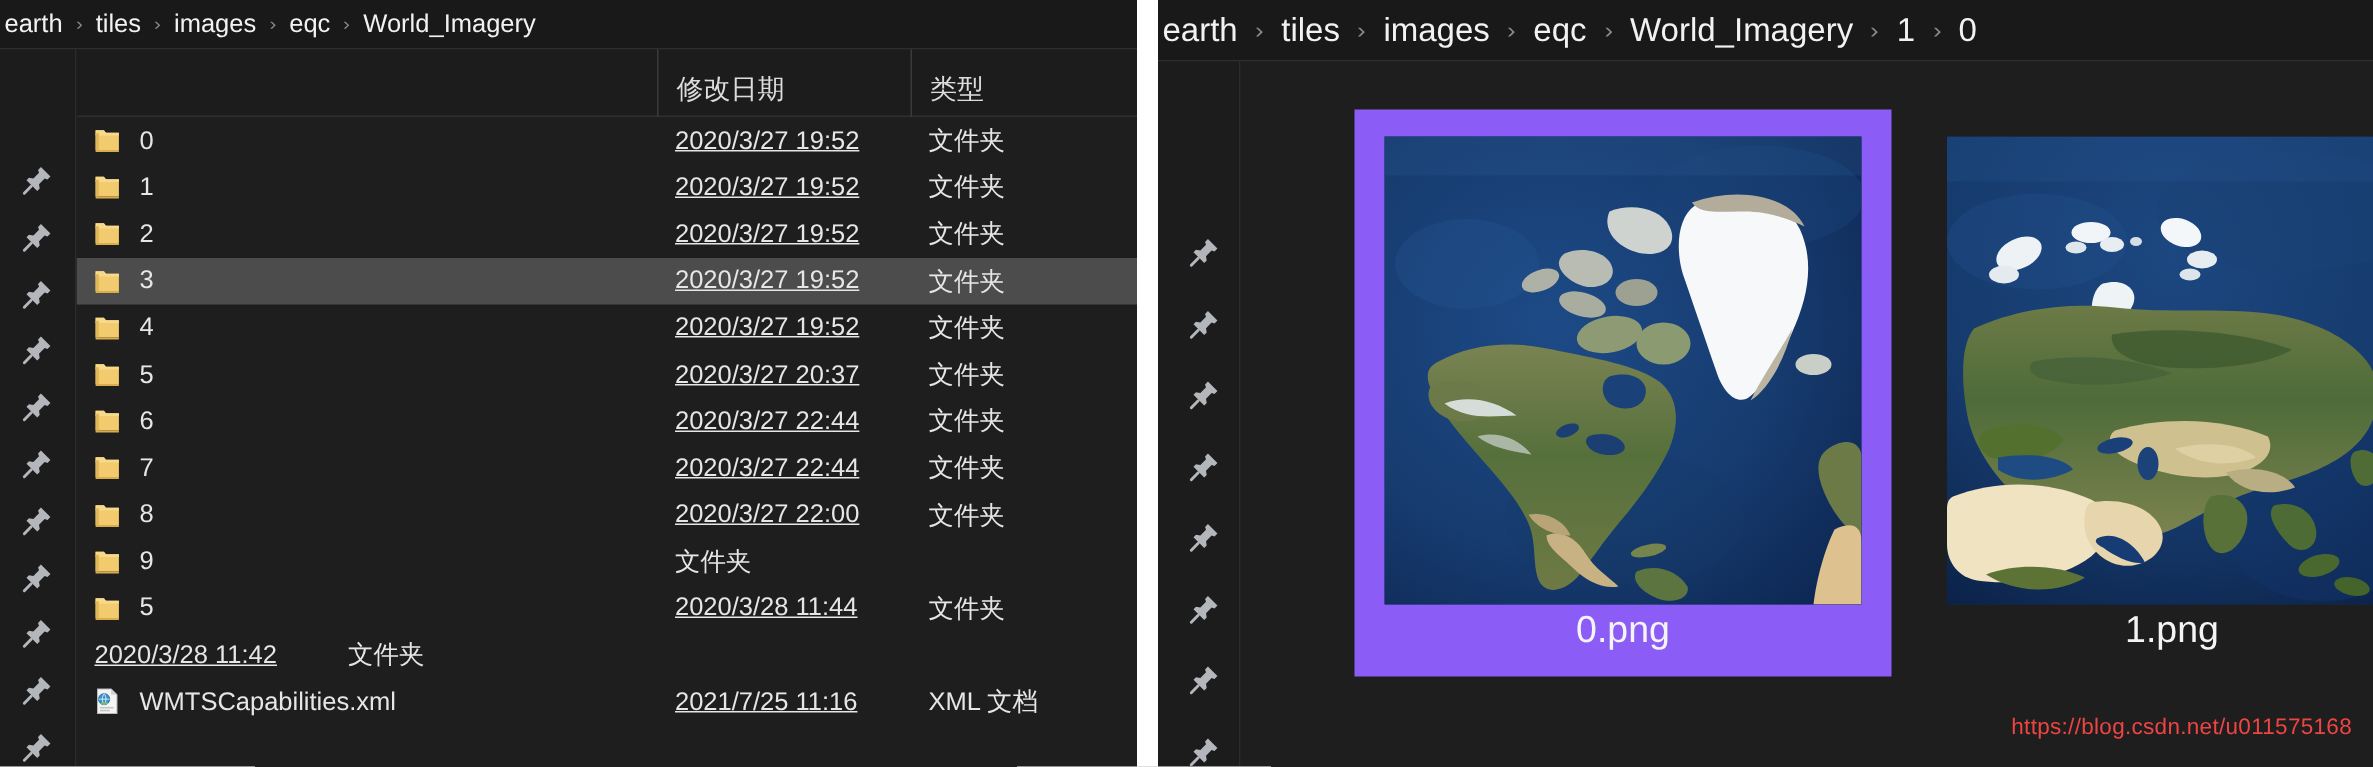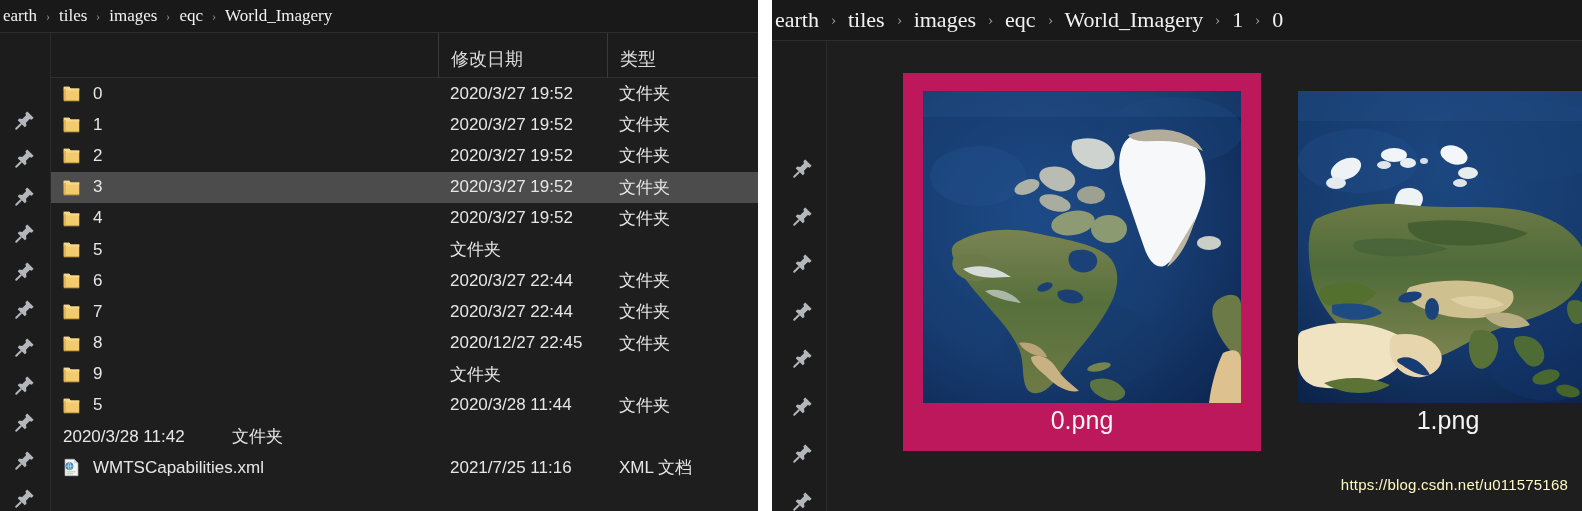--- a/index.html
+++ b/index.html
@@ -50,21 +50,20 @@
     left: 0;
     right: 0;
     height: 32px;
     background: #191919;
     display: flex;
     align-items: center;
     border-bottom: 1px solid #2e2e2e;
     box-sizing: border-box;
     overflow: hidden;
     white-space: nowrap;
-    font-family: Liberation Serif, serif;
   }
   #left-window .addressbar  { padding-left: 0px;  height: 33px; }
   #right-window .addressbar { padding-left: 0px;  height: 41px; }
 
   .crumb {
     color: #f2f2f2;
     font-size: 17px;
     padding: 0 3px;
     cursor: default;
   }
@@ -167,21 +166,21 @@
   .row.selected { background: #4c4c4c; }
 
   .cell-name {
     width: 387px;
     display: flex;
     align-items: center;
     padding-left: 11px;
     box-sizing: border-box;
     overflow: hidden;
   }
-  .cell-date { width: 169px; padding-left: 12px; box-sizing: border-box; }
+  .cell-date { width: 169px; padding-left: 12px; box-sizing: border-box; text-decoration: underline; }
   .cell-type { width: 150px; padding-left: 12px; box-sizing: border-box; }
 
   .fileicon {
     width: 19px;
     height: 19px;
     margin-right: 12px;
     flex: 0 0 auto;
     position: relative;
   }
 
@@ -193,21 +192,21 @@
     top: 41px;
     bottom: 0;
     background: #1e1e1e;
     overflow: hidden;
   }
   .thumb-tile {
     position: absolute;
     box-sizing: border-box;
     text-align: center;
   }
-  .thumb-tile.selected { background: #be185d; }
+  .thumb-tile.selected { background: #8b5cf6; }
   #tile-0 { left: 76px;  top: 32px; width: 358px; height: 378px; }
   #tile-1 { left: 456px; top: 32px; width: 330px; height: 378px; }
 
   .thumb-img {
     position: absolute;
     left: 50%;
     transform: translateX(-50%);
     top: 18px;
     width: 318px;
     height: 312px;
@@ -223,21 +222,21 @@
     bottom: 16px;
     color: #f4f4f4;
     font-size: 25px;
     white-space: nowrap;
   }
 
   .watermark {
     position: absolute;
     right: 14px;
     bottom: 18px;
-    color: #fef9c3;
+    color: #ef4444;
     font-size: 15px;
     letter-spacing: .2px;
     white-space: nowrap;
   }
 </style>
 </head>
 <body>
 
 <div id="screen">
 
@@ -381,20 +380,21 @@
         <div class="row">
           <div class="cell-name">
             <span class="fileicon"><svg viewBox="0 0 22 22" width="19" height="19">
                 <path d="M2 3.2 L8.4 3.2 L10 5.2 L20 5.2 L20 18.6 L2 18.6 Z" fill="#f2cb6f"></path>
                 <path d="M2 3.2 L8.4 3.2 L10 5.2 L20 5.2 L20 7.4 L2 7.4 Z" fill="#f7d98c"></path>
                 <path d="M4.6 5.6 L4.6 18.6 L2 18.6 L2 5.6 Z" fill="#e0b857"></path>
                 <path d="M20 18.6 L2 18.6 L2 20 L20 20 Z" fill="#d9ad4e"></path>
               </svg></span>
             <span>5</span>
           </div>
+          <div class="cell-date">2020/3/27 20:37</div>
           <div class="cell-type">文件夹</div>
         </div>
         <div class="row">
           <div class="cell-name">
             <span class="fileicon"><svg viewBox="0 0 22 22" width="19" height="19">
                 <path d="M2 3.2 L8.4 3.2 L10 5.2 L20 5.2 L20 18.6 L2 18.6 Z" fill="#f2cb6f"></path>
                 <path d="M2 3.2 L8.4 3.2 L10 5.2 L20 5.2 L20 7.4 L2 7.4 Z" fill="#f7d98c"></path>
                 <path d="M4.6 5.6 L4.6 18.6 L2 18.6 L2 5.6 Z" fill="#e0b857"></path>
                 <path d="M20 18.6 L2 18.6 L2 20 L20 20 Z" fill="#d9ad4e"></path>
               </svg></span>
@@ -419,21 +419,21 @@
         <div class="row">
           <div class="cell-name">
             <span class="fileicon"><svg viewBox="0 0 22 22" width="19" height="19">
                 <path d="M2 3.2 L8.4 3.2 L10 5.2 L20 5.2 L20 18.6 L2 18.6 Z" fill="#f2cb6f"></path>
                 <path d="M2 3.2 L8.4 3.2 L10 5.2 L20 5.2 L20 7.4 L2 7.4 Z" fill="#f7d98c"></path>
                 <path d="M4.6 5.6 L4.6 18.6 L2 18.6 L2 5.6 Z" fill="#e0b857"></path>
                 <path d="M20 18.6 L2 18.6 L2 20 L20 20 Z" fill="#d9ad4e"></path>
               </svg></span>
             <span>8</span>
           </div>
-          <div class="cell-date">2020/12/27 22:45</div>
+          <div class="cell-date">2020/3/27 22:00</div>
           <div class="cell-type">文件夹</div>
         </div>
         <div class="row">
           <div class="cell-name">
             <span class="fileicon"><svg viewBox="0 0 22 22" width="19" height="19">
                 <path d="M2 3.2 L8.4 3.2 L10 5.2 L20 5.2 L20 18.6 L2 18.6 Z" fill="#f2cb6f"></path>
                 <path d="M2 3.2 L8.4 3.2 L10 5.2 L20 5.2 L20 7.4 L2 7.4 Z" fill="#f7d98c"></path>
                 <path d="M4.6 5.6 L4.6 18.6 L2 18.6 L2 5.6 Z" fill="#e0b857"></path>
                 <path d="M20 18.6 L2 18.6 L2 20 L20 20 Z" fill="#d9ad4e"></path>
               </svg></span>

